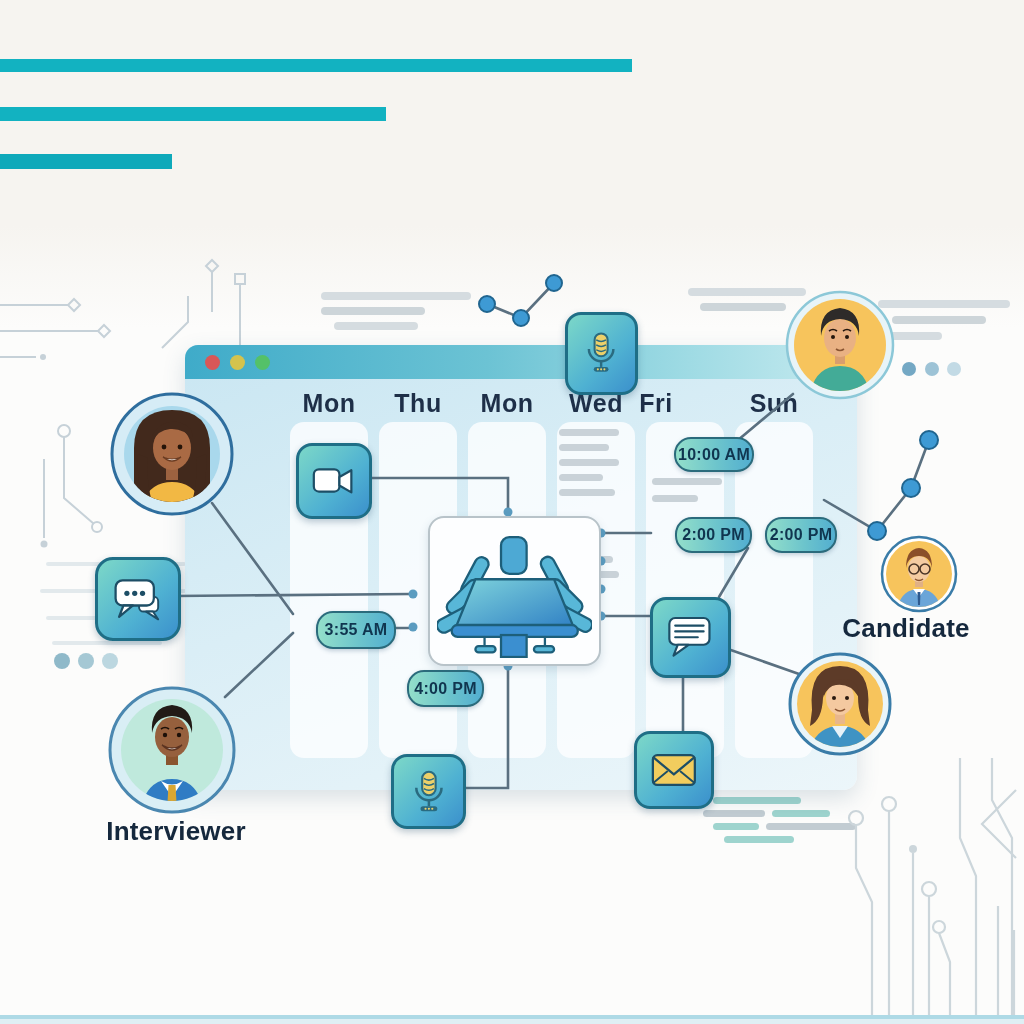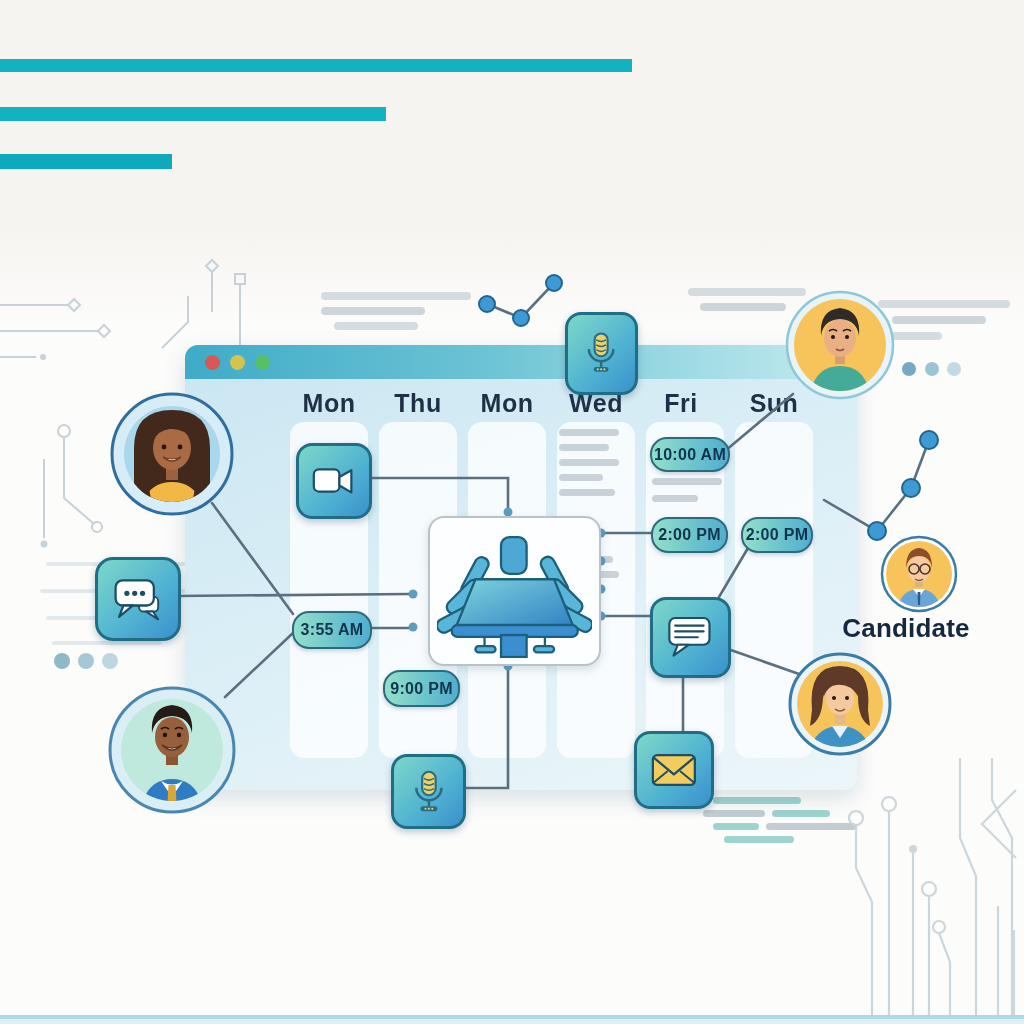--- a/index.html
+++ b/index.html
@@ -19,21 +19,21 @@
   .tl-yellow{left:45px;background:#d4c34d;}
   .tl-green{left:70px;background:#54c168;}
   .day{position:absolute;top:44px;transform:translateX(-50%);font-size:25px;font-weight:700;
     color:#1e2f48;letter-spacing:.5px;}
   .col{position:absolute;top:77px;width:78px;height:336px;border-radius:14px;
     background:rgba(252,254,255,.82);}
   
   .chip{display:flex;align-items:center;justify-content:center;z-index:5;
     background:linear-gradient(90deg,#93dfca 0%,#6cc4cc 55%,#52aed0 100%);
     border:2.5px solid #2b6b7c;border-radius:17px;color:#10354f;font-weight:800;
-    font-size:16px;letter-spacing:.3px;box-shadow:0 2px 4px rgba(40,80,110,.25);}
+    font-size:16px;letter-spacing:.3px;box-shadow:0 2px 4px rgba(40,80,110,.25);margin-left:24px;}
   
   .tile{display:flex;align-items:center;justify-content:center;z-index:5;
     background:linear-gradient(135deg,#7cd8c8 0%,#4fb1d2 60%,#3b90cc 100%);
     border:3px solid #1f6e86;border-radius:16px;box-shadow:0 3px 7px rgba(40,80,110,.3);}
   .tile svg{width:78%;height:78%;}
   
   .card{left:428px;top:516px;width:169px;height:146px;background:#fdfeff;z-index:4;
     border:2.5px solid #b8c3c9;border-radius:16px;box-shadow:0 4px 10px rgba(60,100,130,.18);
     display:flex;align-items:center;justify-content:center;}
   .card svg{width:92%;height:92%;}
@@ -122,21 +122,21 @@
   <div class="abs window">
     <div class="win-header">
       <span class="tl tl-red"></span>
       <span class="tl tl-yellow"></span>
       <span class="tl tl-green"></span>
     </div>
     <div class="day" style="left:144px">Mon</div>
     <div class="day" style="left:233px">Thu</div>
     <div class="day" style="left:322px">Mon</div>
     <div class="day" style="left:411px">Wed</div>
-    <div class="day" style="left:496px">Fri</div>
+    <div class="day" style="left:471px">Fri</div>
     <div class="day" style="left:589px">Sun</div>
     <div class="col" style="left:105px"></div>
     <div class="col" style="left:194px"></div>
     <div class="col" style="left:283px"></div>
     <div class="col" style="left:372px"></div>
     <div class="col" style="left:461px"></div>
     <div class="col" style="left:550px"></div>
   </div>
 
   <svg class="layer" width="1024" height="1024" style="z-index:3">
@@ -229,21 +229,21 @@
         <path d="M118 122 v12"></path>
           <rect x="106" y="133" width="22" height="7" rx="3.5"></rect>
       </g>
     </svg>
   </div>
 
   <div class="abs chip" style="left:650px;top:437px;width:76px;height:31px">10:00 AM</div>
   <div class="abs chip" style="left:651px;top:517px;width:73px;height:32px">2:00 PM</div>
   <div class="abs chip" style="left:741px;top:517px;width:68px;height:32px">2:00 PM</div>
   <div class="abs chip" style="left:292px;top:611px;width:76px;height:34px">3:55 AM</div>
-  <div class="abs chip" style="left:383px;top:670px;width:73px;height:33px">9:00 PM</div>
+  <div class="abs chip" style="left:383px;top:670px;width:73px;height:33px">4:00 PM</div>
 
   <div class="abs tile" style="left:296px;top:443px;width:70px;height:70px">
     <svg viewBox="0 0 64 64">
       <rect x="8" y="18" width="30" height="26" rx="6" fill="#fff" stroke="#1d4e66" stroke-width="2.6"></rect>
       <path d="M38 27 L52 19 V45 L38 37 Z" fill="#fff" stroke="#1d4e66" stroke-width="2.6" stroke-linejoin="round"></path>
     </svg>
   </div>
 
   <div class="abs tile" style="left:95px;top:557px;width:80px;height:78px;border-radius:18px">
     <svg viewBox="0 0 70 70">
@@ -411,15 +411,16 @@
       <circle cx="58" cy="50" r="2.2" fill="#1c1008"></circle>
         <circle cx="72" cy="50" r="2.2" fill="#1c1008"></circle>
       <path d="M54 44 q4 -3 8 0 M68 44 q4 -3 8 0" stroke="#1c1008" stroke-width="1.7" fill="none"></path>
       <path d="M55 60 Q65 70 75 60 Q65 66 55 60 Z" fill="#fff" stroke="#5c3320" stroke-width="1.3"></path>
       <path d="M32 130 Q38 94 65 94 Q92 94 98 130 Z" fill="#2f7cc4"></path>
       <path d="M54 96 L65 112 L76 96 Q65 103 54 96 Z" fill="#fff"></path>
       <path d="M61.5 100 L68.5 100 L70 126 L60 126 Z" fill="#d9a733"></path>
     </g>
   </svg>
 
+  <div class="plabel" style="left:86px;top:816px;width:180px">Interviewer</div>
   <div class="plabel" style="left:840px;top:613px;width:132px">Candidate</div>
 
 </div>
 
 </body></html>

